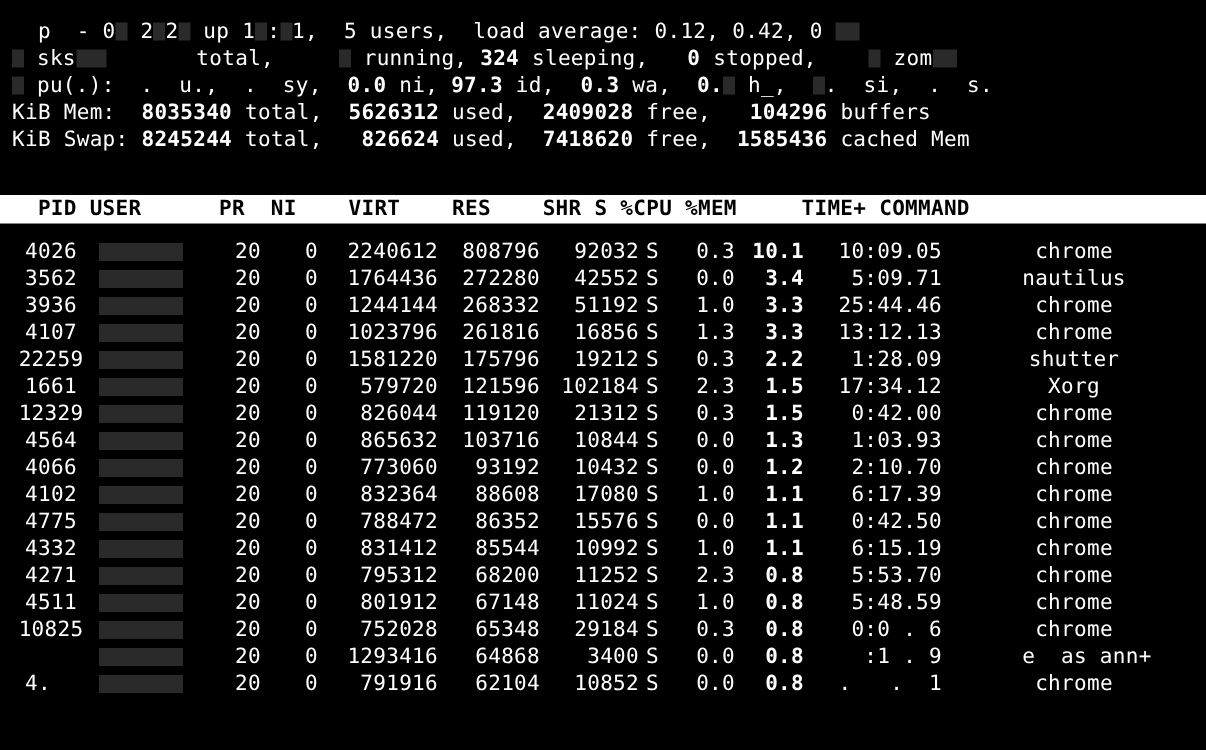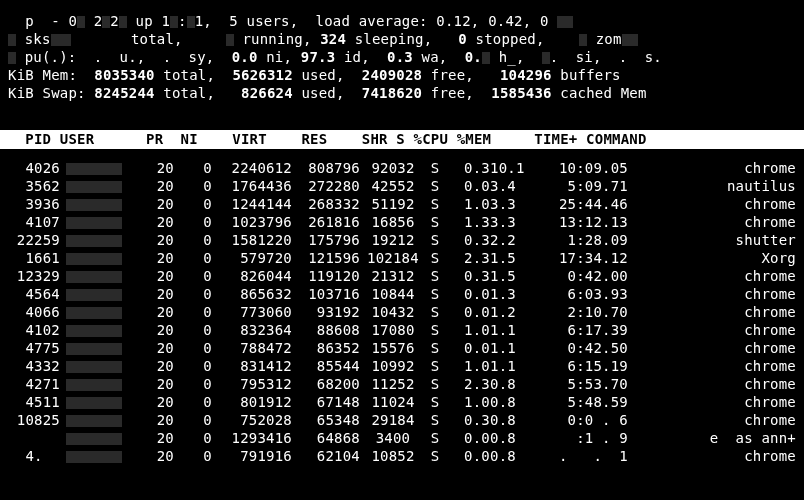--- a/index.html
+++ b/index.html
@@ -40,32 +40,32 @@
   table.proc {
     border-collapse: collapse;
     width: 100%;
   }
   table.proc td {
     padding: 0;
     height: 18px;
     white-space: pre;
     vertical-align: top;
   }
-  .c-pid   { text-align: right; width: 52px; }
+  .c-pid   { text-align: center; width: 52px; }
   .c-user  { text-align: left;  width: 70px; padding-left:6px !important; }
   .c-pr    { text-align: right; width: 38px; }
   .c-ni    { text-align: right; width: 38px; }
   .c-virt  { text-align: right; width: 80px; }
   .c-res   { text-align: right; width: 68px; }
-  .c-shr   { text-align: center; width: 66px; }
+  .c-shr   { text-align: right; width: 66px; }
   .c-s     { text-align: center;width: 18px; }
   .c-cpu   { text-align: right; width: 46px; }
-  .c-mem   { text-align: left; width: 46px; }
+  .c-mem   { text-align: right; width: 46px; font-weight: bold; }
   .c-time  { text-align: right; width: 92px; }
-  .c-cmd   { text-align: right;  padding-left:8px !important; }
+  .c-cmd   { text-align: center;  padding-left:8px !important; }
   .m-user {
     width: 56px; height: 12px;
   }
 </style>
 </head>
 <body>
 <div class="screen">
 
 <div class="hdr-row"><span>  p  - 0</span><span class="masked" style="width:8px;height:12px"></span><span> 2</span><span class="masked" style="width:8px;height:12px"></span><span>2</span><span class="masked" style="width:8px;height:12px"></span><span> up 1</span><span class="masked" style="width:8px;height:12px"></span><span>:</span><span class="masked" style="width:8px;height:12px"></span><span>1,  </span><span>5 users,</span><span>  load average: </span><span>0.12</span><span>, </span><span>0.42</span><span>, </span><span>0 </span><span class="masked" style="width:16px;height:12px"></span></div>
 <div class="hdr-row"><span class="masked" style="width:8px;height:12px"></span><span> sks</span><span class="masked" style="width:20px;height:12px"></span><span>       total,     </span><span class="masked" style="width:8px;height:12px"></span><span> </span><span>running, </span><span class="bold">324</span><span> sleeping,   </span><span class="bold">0</span><span> stopped,    </span><span class="masked" style="width:8px;height:12px"></span><span> </span><span>zom</span><span class="masked" style="width:16px;height:12px"></span></div>
@@ -180,21 +180,21 @@
           <td class="c-pid">4564</td>
           <td class="c-user"><span class="masked m-user"></span></td>
           <td class="c-pr">20</td>
           <td class="c-ni">0</td>
           <td class="c-virt">865632</td>
           <td class="c-res">103716</td>
           <td class="c-shr">10844</td>
           <td class="c-s">S</td>
           <td class="c-cpu">0.0</td>
           <td class="c-mem">1.3</td>
-          <td class="c-time">6:03.93</td>
+          <td class="c-time">1:03.93</td>
           <td class="c-cmd">chrome</td>
         </tr>
         <tr>
           <td class="c-pid">4066</td>
           <td class="c-user"><span class="masked m-user"></span></td>
           <td class="c-pr">20</td>
           <td class="c-ni">0</td>
           <td class="c-virt">773060</td>
           <td class="c-res">93192</td>
           <td class="c-shr">10432</td>

